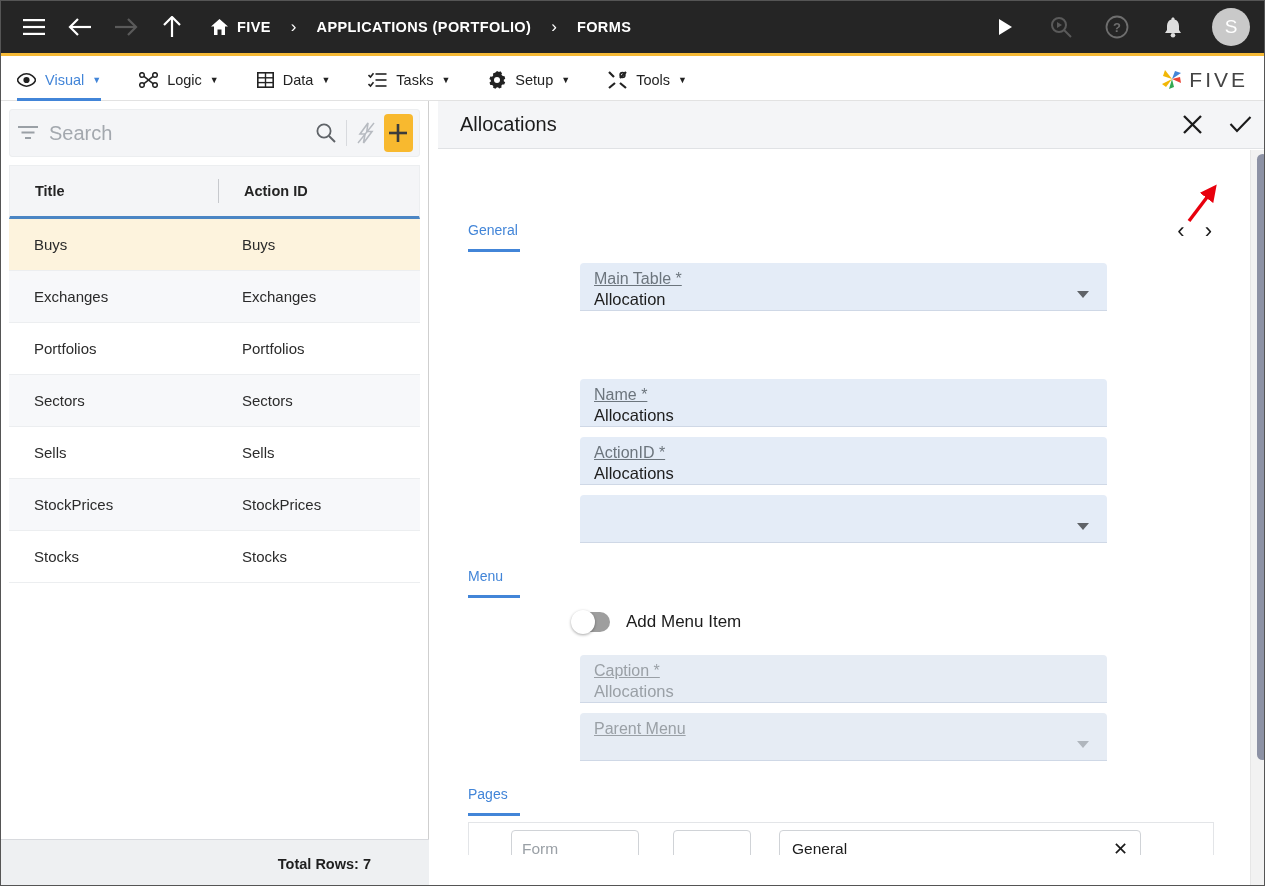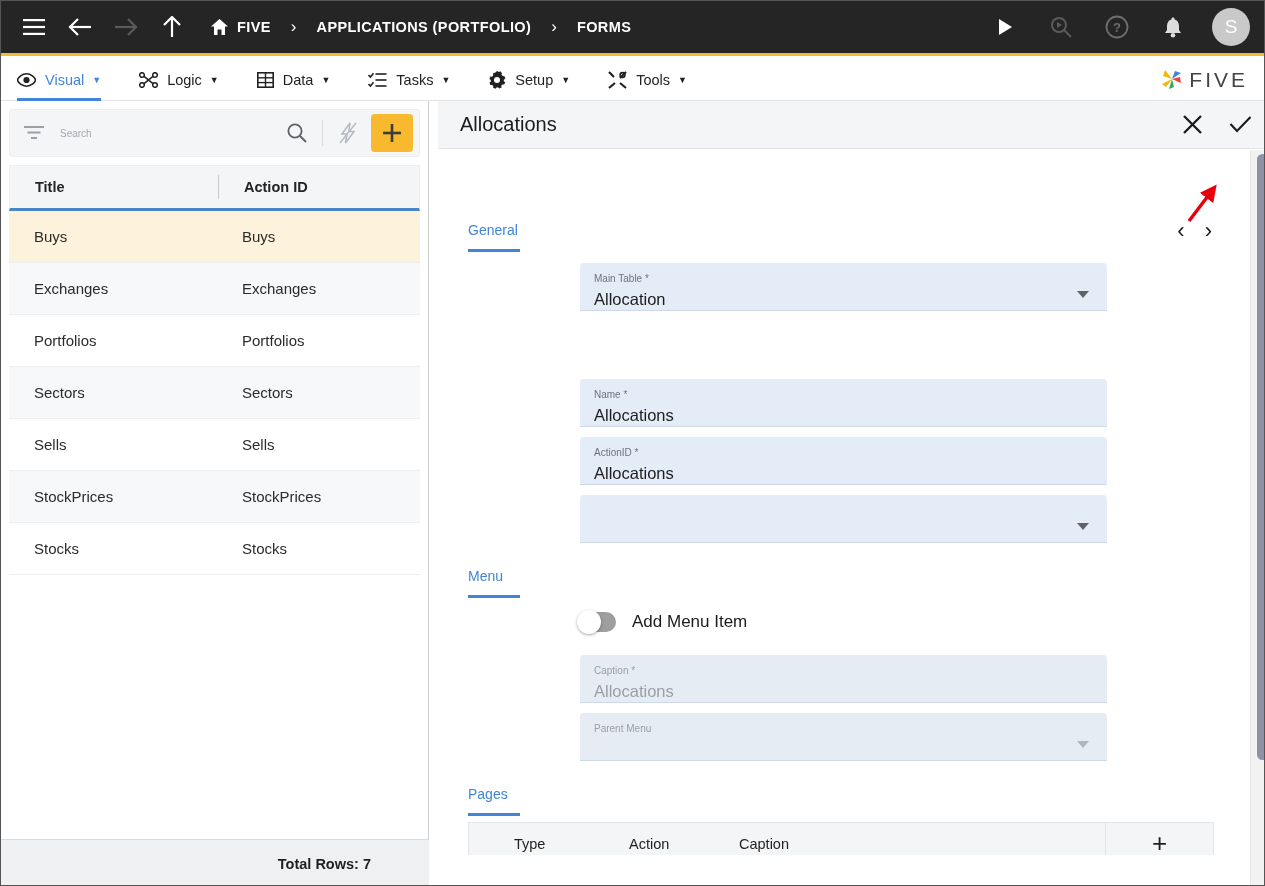--- a/index.html
+++ b/index.html
@@ -71,35 +71,35 @@
     background: #fff; border-right: 1px solid #cfcfcf;
   }
   .search-wrap {
     margin: 8px 8px 4px 8px; height: 48px; background: #f4f5f7;
     border: 1px solid #eceef0; border-radius: 3px;
     display: flex; align-items: center; padding: 0 6px;
   }
   .filter-ico { width: 36px; display: flex; justify-content: center; cursor: pointer; }
   .search-input {
     flex: 1; border: 0; background: transparent; outline: none;
-    font-size: 10px; color: #333; font-family: "Liberation Sans", sans-serif;
+    font-size: 20px; color: #333; font-family: "Liberation Sans", sans-serif;
     padding-left: 8px;
   }
   .search-input::placeholder { color: #a3a8ae; }
   .search-ico { width: 34px; display: flex; justify-content: center; cursor: pointer; }
   .vdiv { width: 1px; height: 26px; background: #d8dade; margin: 0 8px; }
   .bolt-ico { width: 34px; display: flex; justify-content: center; cursor: pointer; }
   .plus-btn {
     width: 42px; height: 38px; background: #f8b92f; border-radius: 4px;
     display: flex; align-items: center; justify-content: center;
     margin-left: 6px; cursor: pointer;
   }
 
   .grid-head {
-    margin: 8px 8px 0 8px; height: 46px; background: #f4f5f7;
+    margin: 8px 8px 0 8px; height: 54px; background: #f4f5f7;
     border: 1px solid #eceef0; border-bottom: 3px solid #4b86c4;
     display: flex; align-items: center; font-weight: bold; font-size: 14.5px;
     color: #242424;
   }
   .col-title { width: 208px; padding-left: 25px; }
   .col-sep { width: 1px; height: 24px; background: #c7c9cd; }
   .col-action { padding-left: 25px; }
 
   .grid-body { margin: 0 8px; }
   .grow {
@@ -159,34 +159,34 @@
   }
   .pager span { cursor: pointer; line-height: 1; }
 
   
   .field {
     position: absolute; left: 142px; width: 527px; background: #e4ecf7;
     border-radius: 4px 4px 0 0; border-bottom: 1px solid #cfd8e6;
     padding: 8px 14px 0 14px;
   }
   .field.h58 { height: 48px; }
-  .f-label { font-size: 10px; color: #6c757d; line-height: 15px; }
+  .f-label { font-size: 16px; color: #6c757d; line-height: 15px; text-decoration: underline; }
   .f-value { font-size: 16.5px; color: #1d1d1d; line-height: 26px; }
   .f-value.ph { color: #9aa0a6; }
   .f-caret {
     position: absolute; right: 18px; bottom: 12px; width: 0; height: 0;
     border-left: 6px solid transparent; border-right: 6px solid transparent;
     border-top: 7px solid #5f6368;
   }
   .field.disabled { background: #e6ecf4; }
   .field.disabled .f-label { color: #9aa0a6; }
   .field.disabled .f-caret { border-top-color: #b0b6bd; }
 
   .toggle-row {
-    position: absolute; left: 140px; top: 462px; display: flex;
+    position: absolute; left: 134px; top: 462px; display: flex;
     align-items: flex-start; gap: 16px;
   }
   .toggle {
     width: 38px; height: 20px; background: #9e9e9e; border-radius: 11px;
     position: relative; cursor: pointer;
   }
   .toggle .knob {
     position: absolute; left: -1px; top: -2px; width: 24px; height: 24px;
     background: #fff; border-radius: 50%; box-shadow: 0 1px 3px rgba(0,0,0,.35);
   }
@@ -529,26 +529,20 @@
 
     <div class="field h58 disabled" style="top:563px;">
       <div class="f-label">Parent Menu</div>
       <div class="f-value ph"></div>
       <span class="f-caret"></span>
     </div>
 
     <span class="sec-label" style="left:30px; top:636px;">Pages</span>
 
     <div class="pg-table">
-      <div class="pg-head">
-        <span class="h1">Type</span>
-        <span class="h2">Action</span>
-        <span class="h3">Caption</span>
-        <span class="hplus">+</span>
-      </div>
       <div class="pg-sidecell"></div>
       <div class="pg-row">
         <span class="sel-box" style="width:128px;">
           <span class="txt">Form</span>
 
         </span>
         <span class="sel-box" style="width:78px; margin-left:34px;">
           <span class="txt"></span>
 
         </span>

